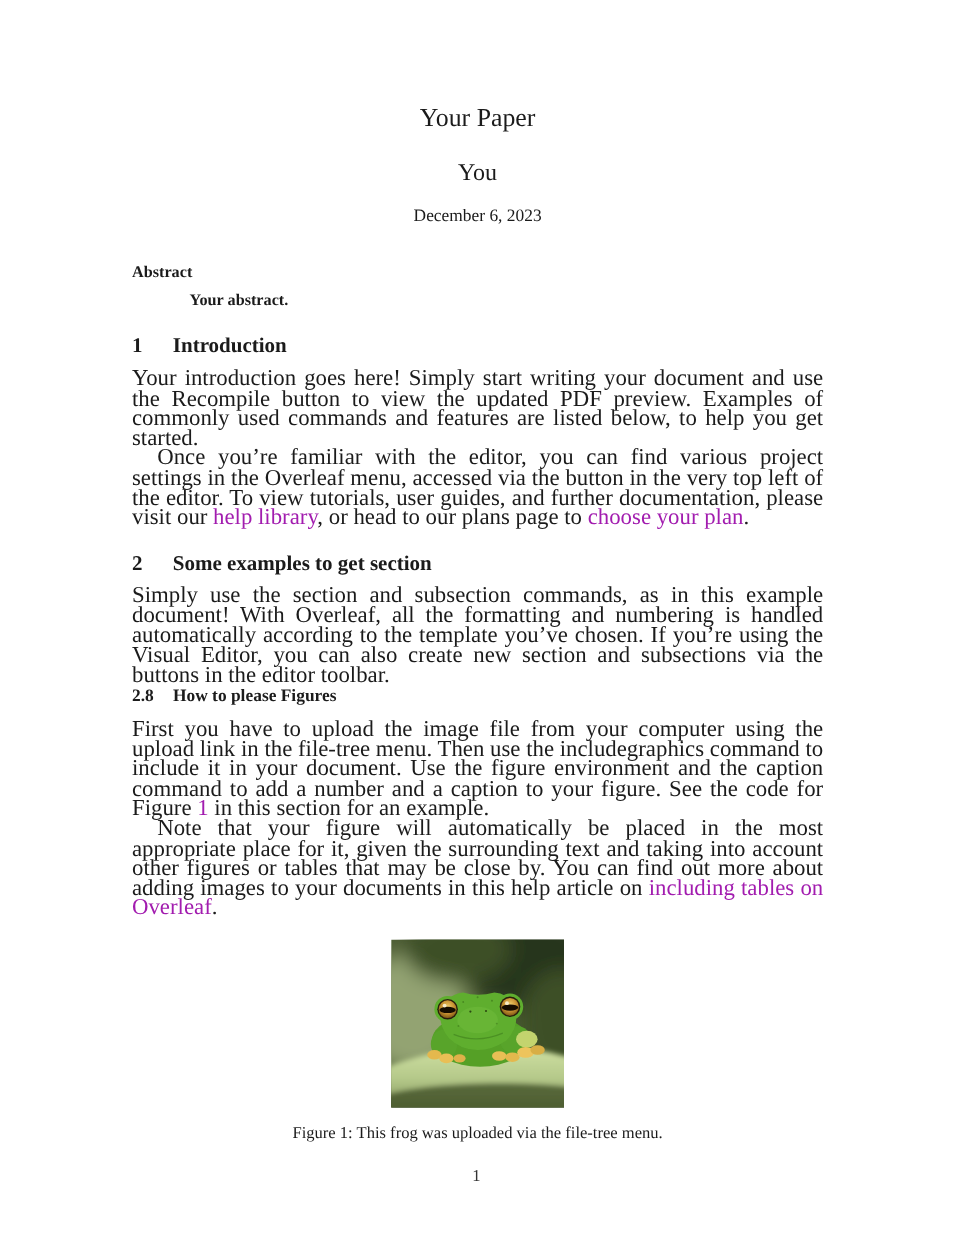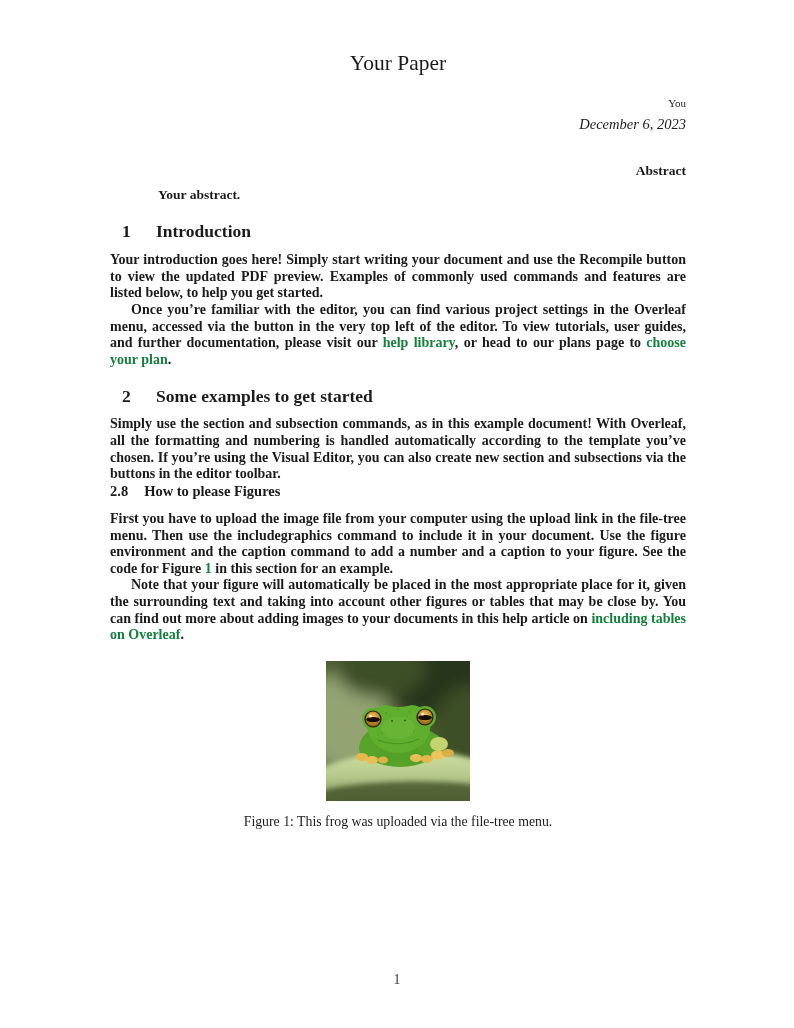--- a/index.html
+++ b/index.html
@@ -2,38 +2,38 @@
 <html><head>
 <meta charset="utf-8">
 <style>
   html,body{margin:0;padding:0;}
   body{
     width:794px;height:1028px;background:#ffffff;
     font-family:"Liberation Serif", serif;color:#1b1b1b;
     -webkit-font-smoothing:antialiased;
   }
   .page{position:relative;width:794px;height:1028px;overflow:hidden;background:#fff;}
-  .content{width:576px;margin-left:110px;padding-top:51px;}
+  .content{width:576px;margin-left:110px;padding-top:86px;}
   .title{font-size:21.5px;font-weight:400;text-align:center;margin:0;line-height:1.2;}
-  .author{font-size:11px;text-align:right;margin:20px 0 0 0;line-height:1.2;}
-  .date{font-size:14.5px;text-align:right;margin:6px 0 0 0;line-height:1.2;font-style:italic;}
-  .abstract-heading{font-size:13.5px;font-weight:700;text-align:right;margin:30px 0 0 0;line-height:1.2;}
+  .author{font-size:20px;text-align:center;margin:20px 0 0 0;line-height:1.2;}
+  .date{font-size:14.5px;text-align:center;margin:16px 0 0 0;line-height:1.2;}
+  .abstract-heading{font-size:13.5px;font-weight:700;text-align:left;margin:30px 0 0 0;line-height:1.2;}
   .abstract-body{font-size:13.5px;margin:7px 0 0 48px;line-height:1.23;font-weight:bold;}
-  h2.section{font-size:17.5px;font-weight:700;margin:18px 0 0 12px;line-height:1.2;}
+  h2.section{font-size:17.5px;font-weight:700;margin:18px 0 0 0;line-height:1.2;}
   h2.section .secnum{display:inline-block;min-width:14px;margin-right:20px;}
   h3.subsection{font-size:14.5px;font-weight:700;margin:0;line-height:1.2;}
   h3.subsection .secnum{display:inline-block;margin-right:16px;}
   .h3-21{margin-top:13px;}
   .h3-22{margin-top:16px;}
-  p.body{font-size:14px;line-height:16.6px;text-align:justify;margin:0;font-weight:bold;}
+  p.body{font-size:19px;line-height:16.6px;text-align:justify;margin:0;}
   p.first{margin-top:10px;}
   p.first21{margin-top:9px;}
   p.first22{margin-top:11px;}
   p.indent{text-indent:21px;}
-  .link{color:#15803d;text-decoration:none;cursor:pointer;}
+  .link{color:#a21caf;text-decoration:none;cursor:pointer;}
   .figure{margin-top:17px;text-align:center;}
   .figure svg{display:inline-block;vertical-align:top;}
   .caption{font-size:13.8px;text-align:center;margin:13px 0 0 0;line-height:1.2;}
   .pageno{position:absolute;top:972px;left:0;width:794px;text-align:center;font-size:13.8px;color:#333;}
 </style>
 </head>
 <body>
 
 <div class="page">
   <div class="content">
@@ -45,21 +45,21 @@
     <div class="abstract-heading">Abstract</div>
     <div class="abstract-body">Your abstract.</div>
 
     <h2 class="section">
       <span class="secnum">1</span><span>Introduction</span>
     </h2>
     <p class="body first">Your introduction goes here! Simply start writing your document and use the Recompile button to view the updated PDF preview. Examples of commonly used commands and features are listed below, to help you get started.</p>
     <p class="body indent"><span>Once you’re familiar with the editor, you can find various project settings in the Overleaf menu, accessed via the button in the very top left of the editor. To view tutorials, user guides, and further documentation, please visit our </span><a class="link">help library</a><span>, or head to our plans page to </span><a class="link">choose your plan</a><span>.</span></p>
 
     <h2 class="section">
-      <span class="secnum">2</span><span>Some examples to get started</span>
+      <span class="secnum">2</span><span>Some examples to get section</span>
     </h2>
 
     <p class="body first21">Simply use the section and subsection commands, as in this example document! With Overleaf, all the formatting and numbering is handled automatically according to the template you’ve chosen. If you’re using the Visual Editor, you can also create new section and subsections via the buttons in the editor toolbar.</p>
 
     <h3 class="subsection h3-22">
       <span class="secnum">2.8</span><span>How to please Figures</span>
     </h3>
     <p class="body first22"><span>First you have to upload the image file from your computer using the upload link in the file-tree menu. Then use the includegraphics command to include it in your document. Use the figure environment and the caption command to add a number and a caption to your figure. See the code for Figure </span><a class="link">1</a><span> in this section for an example.</span></p>
     <p class="body indent"><span>Note that your figure will automatically be placed in the most appropriate place for it, given the surrounding text and taking into account other figures or tables that may be close by. You can find out more about adding images to your documents in this help article on </span><a class="link">including tables on Overleaf</a><span>.</span></p>
 

